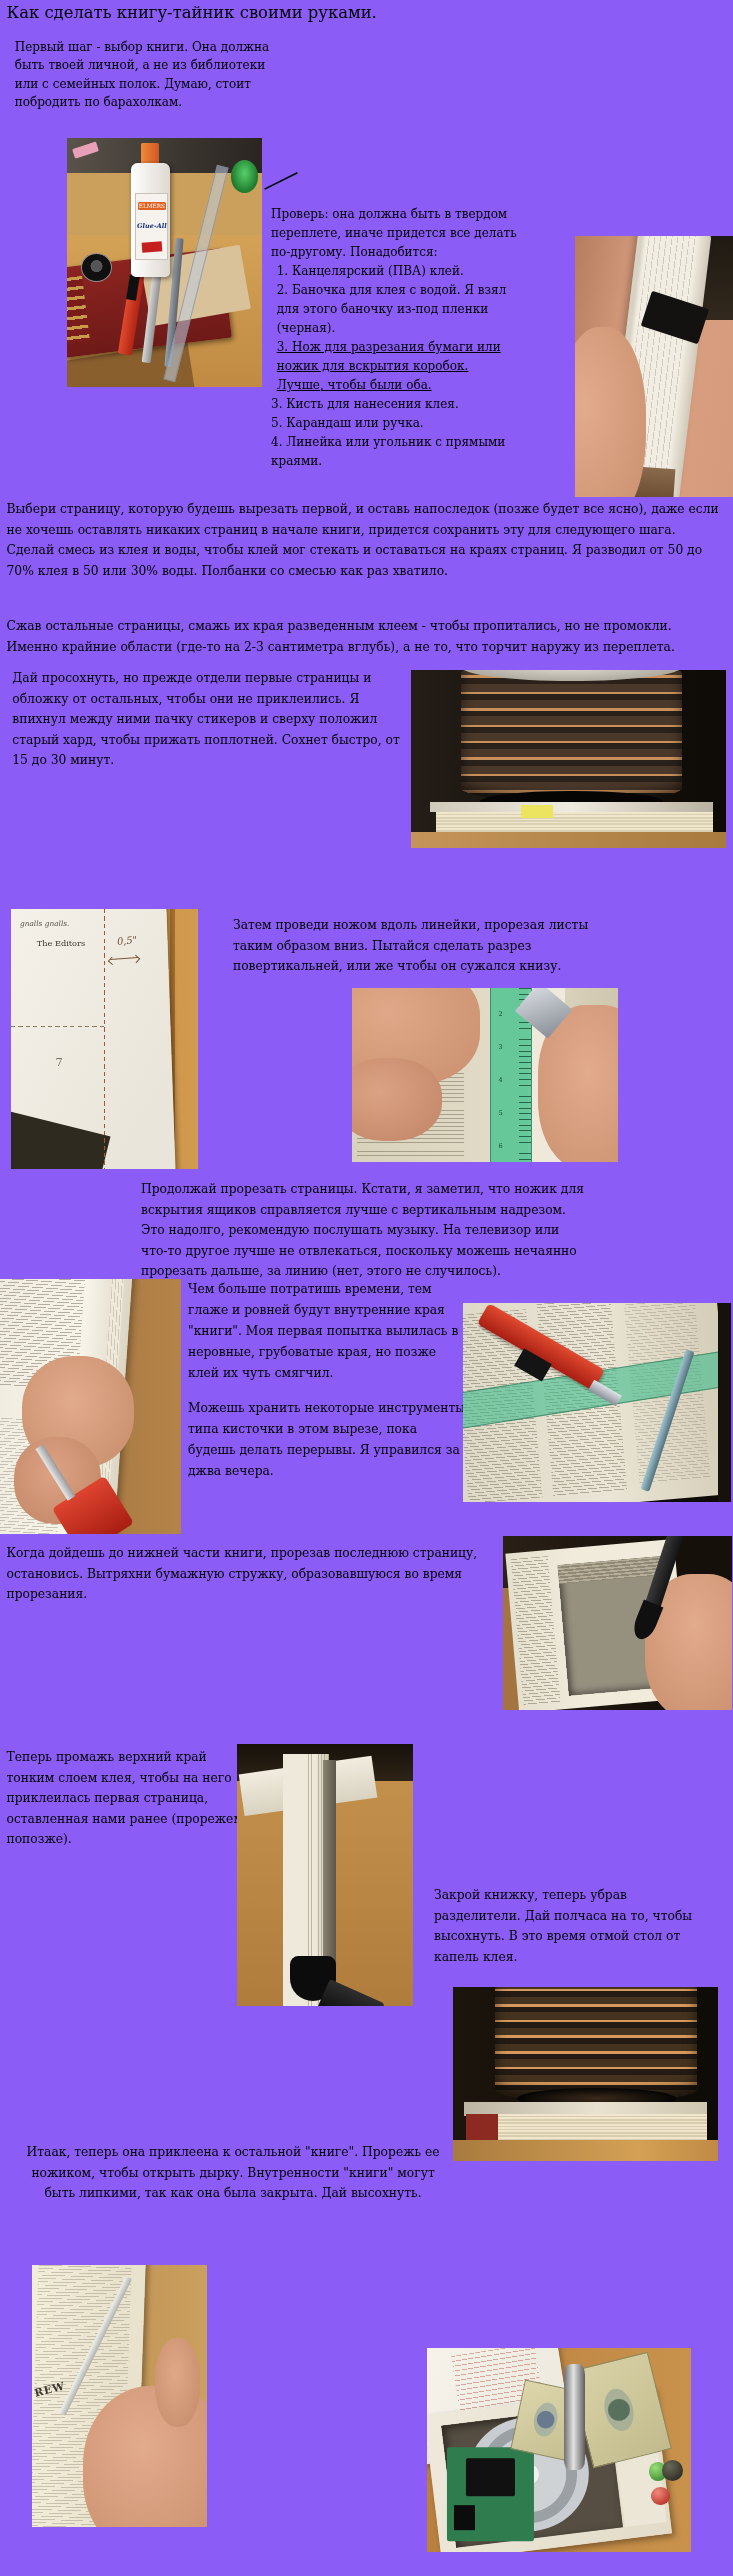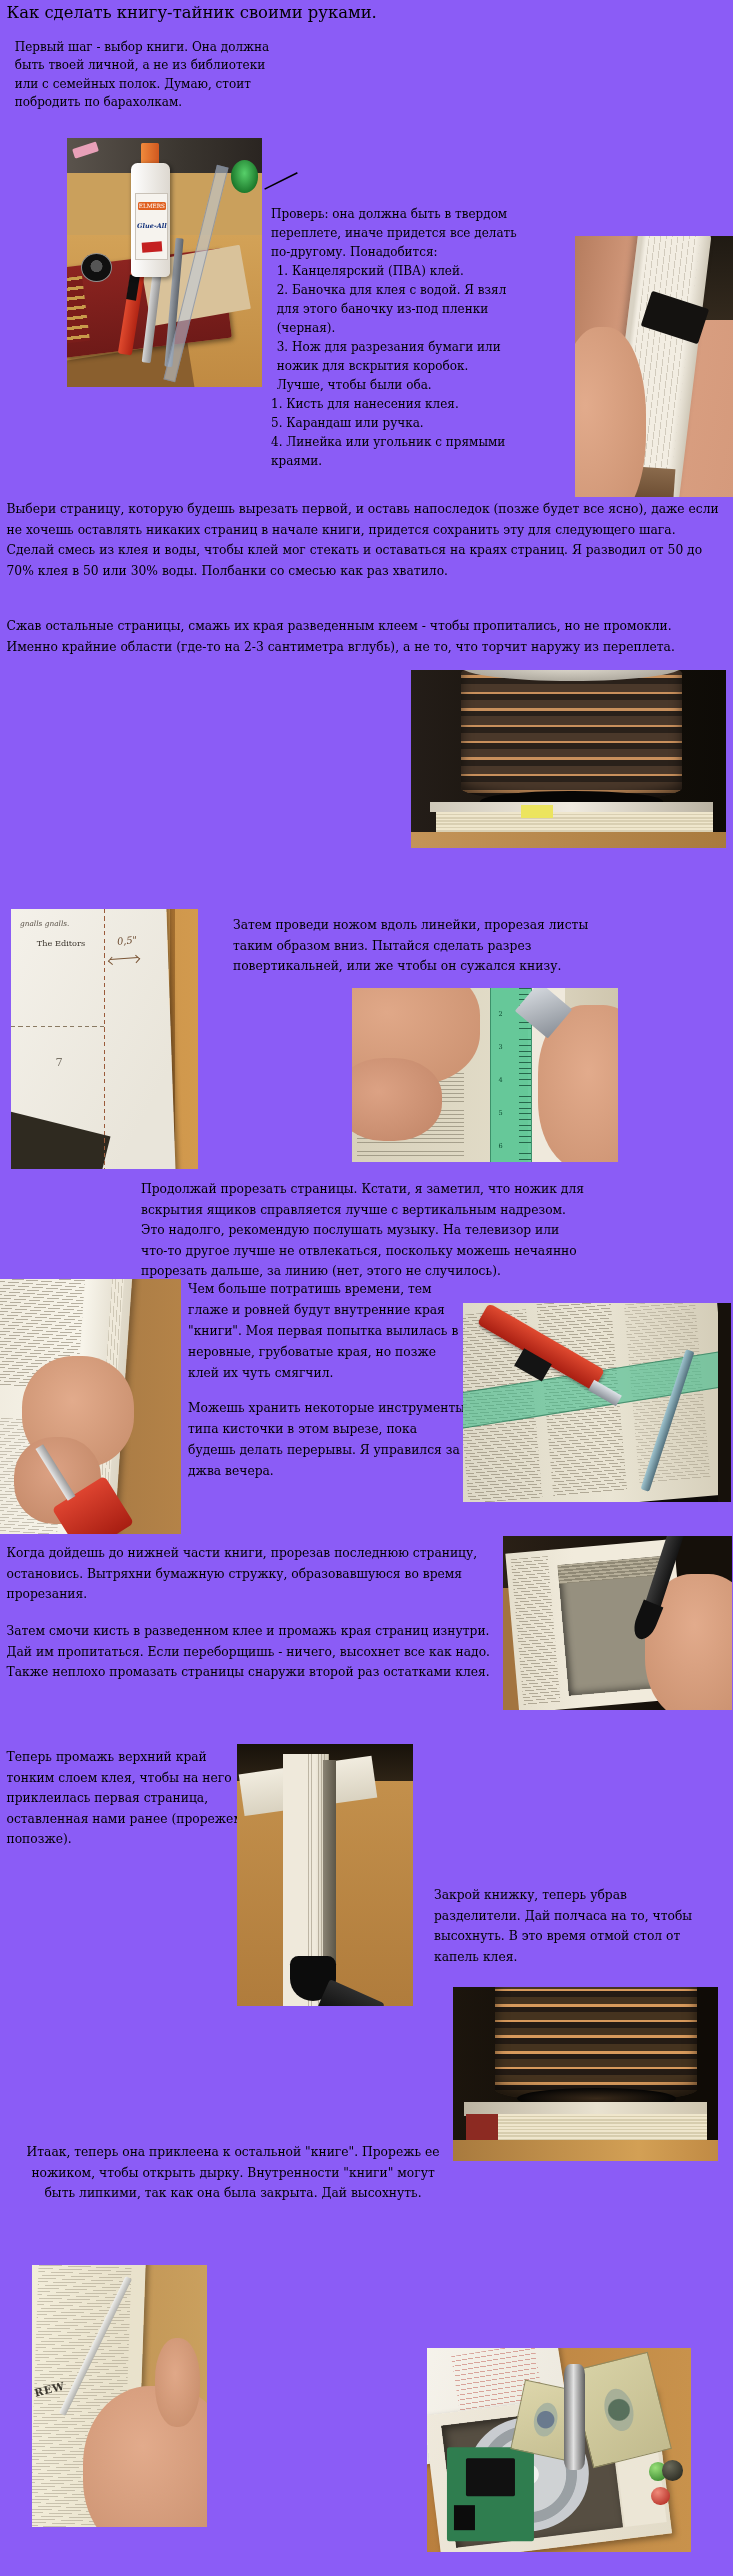--- a/index.html
+++ b/index.html
@@ -56,22 +56,22 @@
   </div>
 
   <svg class="abs" style="left:262px;top:167px;" width="38" height="24.6" viewBox="0 0 46 30">
     <line x1="3" y1="27" x2="43" y2="7" stroke="#000" stroke-width="2"></line>
   </svg>
 
   <div class="abs" style="left:271px;top:205px;width:247px;font-size:12px;line-height:19px;">
     <div>Проверь: она должна быть в твердом переплете, иначе придется все делать по-другому. Понадобится:</div>
     <div style="padding-left:5.7px;">1. Канцелярский (ПВА) клей.</div>
     <div style="padding-left:5.7px;">2. Баночка для клея с водой. Я взял для этого баночку из-под пленки (черная).</div>
-    <div style="padding-left:5.7px;">3. Нож для разрезания бумаги или ножик для вскрытия коробок. Лучше, чтобы были оба.</div>
-    <div>1. Кисть для нанесения клея.</div>
+    <div style="padding-left:5.7px;text-decoration:underline;">3. Нож для разрезания бумаги или ножик для вскрытия коробок. Лучше, чтобы были оба.</div>
+    <div>3. Кисть для нанесения клея.</div>
     <div>5. Карандаш или ручка.</div>
     <div>4. Линейка или угольник с прямыми краями.</div>
   </div>
 
   <div class="photo" style="left:575px;top:236px;width:158px;height:261px;background:linear-gradient(100deg,#b57c5e,#dba183 40%,#d59a7c);">
     <div class="ph" style="right:0;top:0;width:60%;height:32%;background:linear-gradient(180deg,#1f1a13,#33291d);"></div>
     <div class="ph keys" style="right:0;top:2%;width:34%;height:12%;opacity:.5;"></div>
     <div class="ph" style="left:30%;top:-4%;width:46%;height:108%;background:linear-gradient(90deg,#d8d2c4 0 6%,#f2ede2 12% 80%,#cfc8b8);transform:rotate(7deg);border-radius:8.2px;box-shadow:-3.3px 0 6.5px rgba(0,0,0,.25);">
       <div class="ph" style="left:15%;top:2%;width:70%;height:96%;background:repeating-linear-gradient(90deg, rgba(150,140,120,.35) 0 0.8px, transparent 0.8px 5.7px);"></div>
       <div class="ph" style="left:8%;bottom:-2%;width:84%;height:16%;background:linear-gradient(180deg,#8a6a4c,#5e4026);transform:rotate(-3deg);"></div>
@@ -79,20 +79,21 @@
     <div class="ph" style="left:44%;top:24%;width:38%;height:14%;background:#141210;transform:rotate(18deg);border-radius:2.5px;"></div>
     <div class="ph" style="left:-10%;top:35%;width:55%;height:75%;background:radial-gradient(ellipse at 30% 40%, #e2ab8c, #c98f6e);border-radius:45%;"></div>
   </div>
 
   <div class="para" style="left:6.5px;top:499px;width:720px;">Выбери страницу, которую будешь вырезать первой, и оставь напоследок  (позже будет все ясно), даже если не хочешь оставлять никаких страниц в начале книги, придется сохранить эту для следующего шага.
 Сделай смесь из клея и воды, чтобы клей мог стекать и оставаться на краях страниц. Я разводил от 50 до 70% клея в 50 или 30% воды. Полбанки со смесью как раз хватило.</div>
 
   <div class="para" style="left:6.5px;top:616px;width:725px;">Сжав остальные страницы, смажь их края разведенным клеем - чтобы пропитались, но не промокли.
 Именно крайние области (где-то на 2-3 сантиметра вглубь), а не то, что торчит наружу из переплета.</div>
 
+  <div class="para" style="left:12.3px;top:668px;width:401px;">Дай просохнуть, но прежде отдели первые страницы и обложку от остальных, чтобы они не приклеились. Я впихнул между ними пачку стикеров и сверху положил старый хард, чтобы прижать поплотней. Сохнет быстро, от 15 до 30 минут.</div>
 
   <div class="photo" style="left:411px;top:670px;width:315px;height:178px;background:linear-gradient(90deg,#241d18,#141009 55%,#0e0b07);">
     <div class="ph" style="left:16%;top:-6%;width:70%;height:80%;border-radius:50%/10%;background:repeating-linear-gradient(180deg,#c9905c 0 2.5px,#2a211a 2.5px 8.2px,#4a382a 8.2px 16.4px);box-shadow:inset 0 -6.5px 11.5px rgba(0,0,0,.6);"></div>
     <div class="ph" style="left:16%;top:-10%;width:70%;height:16%;background:radial-gradient(ellipse at 50% 50%, #e2ddd2, #9a958a);border-radius:50%;"></div>
     <div class="ph" style="left:22%;top:68%;width:58%;height:12%;background:#060504;border-radius:50%;"></div>
     <div class="ph" style="left:6%;top:74%;width:90%;height:6%;background:linear-gradient(90deg,#cfc9ba,#efeadf 50%,#b9b2a2);"></div>
     <div class="ph" style="left:8%;top:80%;width:88%;height:12%;background:repeating-linear-gradient(180deg,#efe6cc 0 1.6px,#d9cfb2 1.6px 3.3px);"></div>
     <div class="ph" style="left:35%;top:76%;width:10%;height:7%;background:#ece45e;"></div>
     <div class="ph" style="left:0;bottom:0;width:100%;height:9%;background:linear-gradient(90deg,#c49458,#a87a3e);"></div>
   </div>
@@ -168,21 +169,20 @@
     <div class="ph" style="left:4%;top:6%;width:74%;height:92%;background:linear-gradient(90deg,#e5dfcd,#f1ebdc 40%);transform:rotate(-5deg);">
       <div class="ph txtlines2" style="left:3%;top:4%;width:22%;height:92%;"></div>
       <div class="ph" style="left:30%;top:10%;width:64%;height:82%;background:#96907f;box-shadow:inset 3.3px 3.3px 6.5px rgba(0,0,0,.45), inset -3.3px -3.3px 6.5px rgba(0,0,0,.3);"></div>
       <div class="ph" style="left:30%;top:10%;width:64%;height:12%;background:repeating-linear-gradient(180deg,#b5ad98 0 1.6px,#8f8875 1.6px 3.3px);"></div>
     </div>
     <div class="ph" style="right:-10%;top:22%;width:48%;height:84%;background:radial-gradient(ellipse at 45% 35%, #e2ab8c, #c68c6a);border-radius:42%;"></div>
     <div class="ph" style="right:26%;top:-4%;width:7%;height:48%;background:linear-gradient(90deg,#3a3a3a,#141414);transform:rotate(18deg);border-radius:2.5px;"></div>
     <div class="ph" style="right:33%;top:38%;width:9%;height:22%;background:#101010;transform:rotate(22deg);border-radius:0 0 50% 50%;"></div>
   </div>
 
-  <div class="para" style="left:6.5px;top:1621px;width:512px;">Затем смочи кисть в разведенном клее и промажь края страниц изнутри. Дай им пропитаться. Если переборщишь - ничего, высохнет все как надо. Также неплохо промазать страницы снаружи второй раз остатками клея.</div>
 
   <div class="para" style="left:6.5px;top:1747px;width:244px;">Теперь промажь верхний край тонким слоем клея, чтобы на него приклеилась первая страница, оставленная нами ранее (прорежем попозже).</div>
 
   <div class="photo" style="left:237px;top:1744px;width:176px;height:262px;background:linear-gradient(180deg,#c6934e,#b07c3c);">
     <div class="ph" style="left:0;top:0;width:100%;height:14%;background:linear-gradient(180deg,#17110a,#2e2416);"></div>
     <div class="ph" style="left:2%;top:8%;width:76%;height:16%;background:linear-gradient(180deg,#f1ecdf,#d9d2c0);transform:rotate(-8deg);"></div>
     <div class="ph" style="left:26%;top:4%;width:26%;height:96%;background:linear-gradient(90deg,#efe9db 70%,#cfc8b5);">
       <div class="ph" style="right:0;top:0;width:45%;height:100%;background:repeating-linear-gradient(90deg, rgba(140,130,110,.5) 0 0.8px, transparent 0.8px 3.3px);"></div>
     </div>
     <div class="ph" style="left:49%;top:6%;width:7%;height:94%;background:linear-gradient(90deg,#8a8374,#5c5648);"></div>

